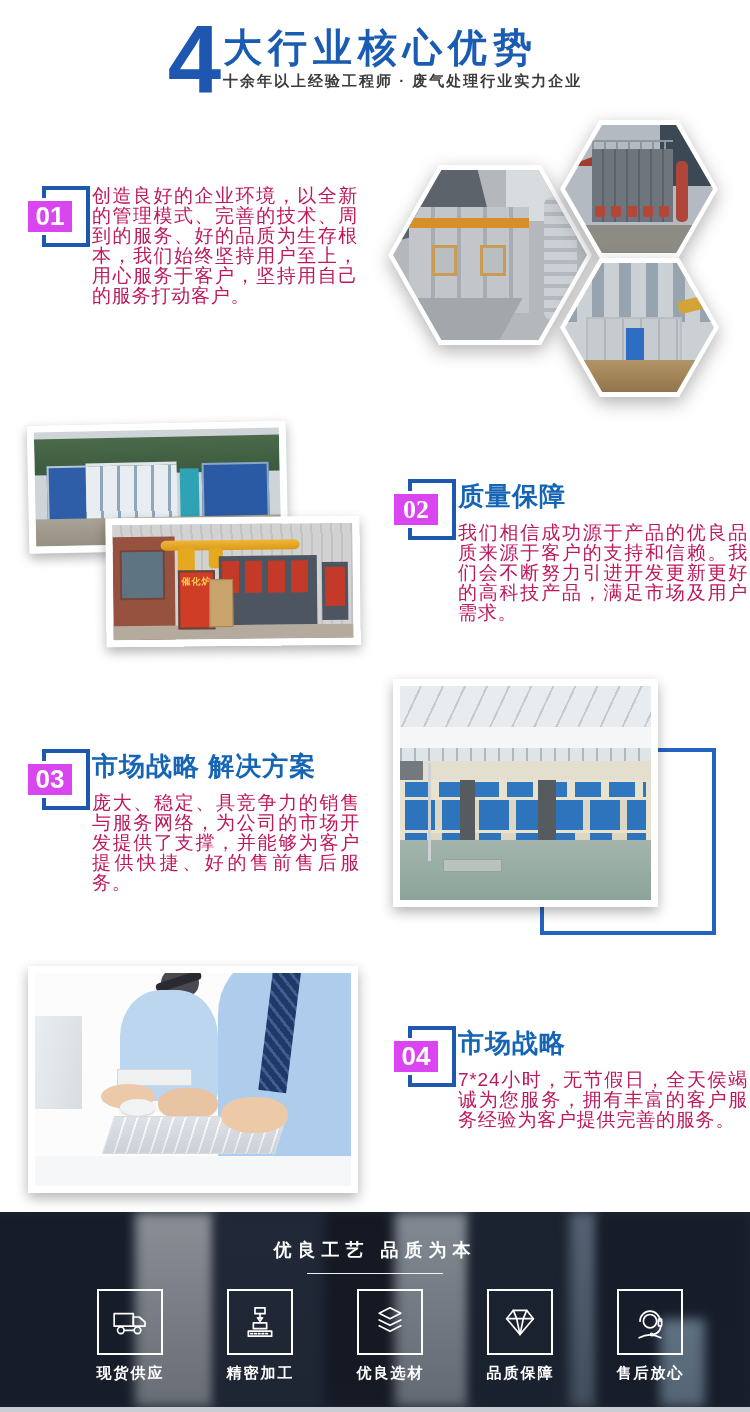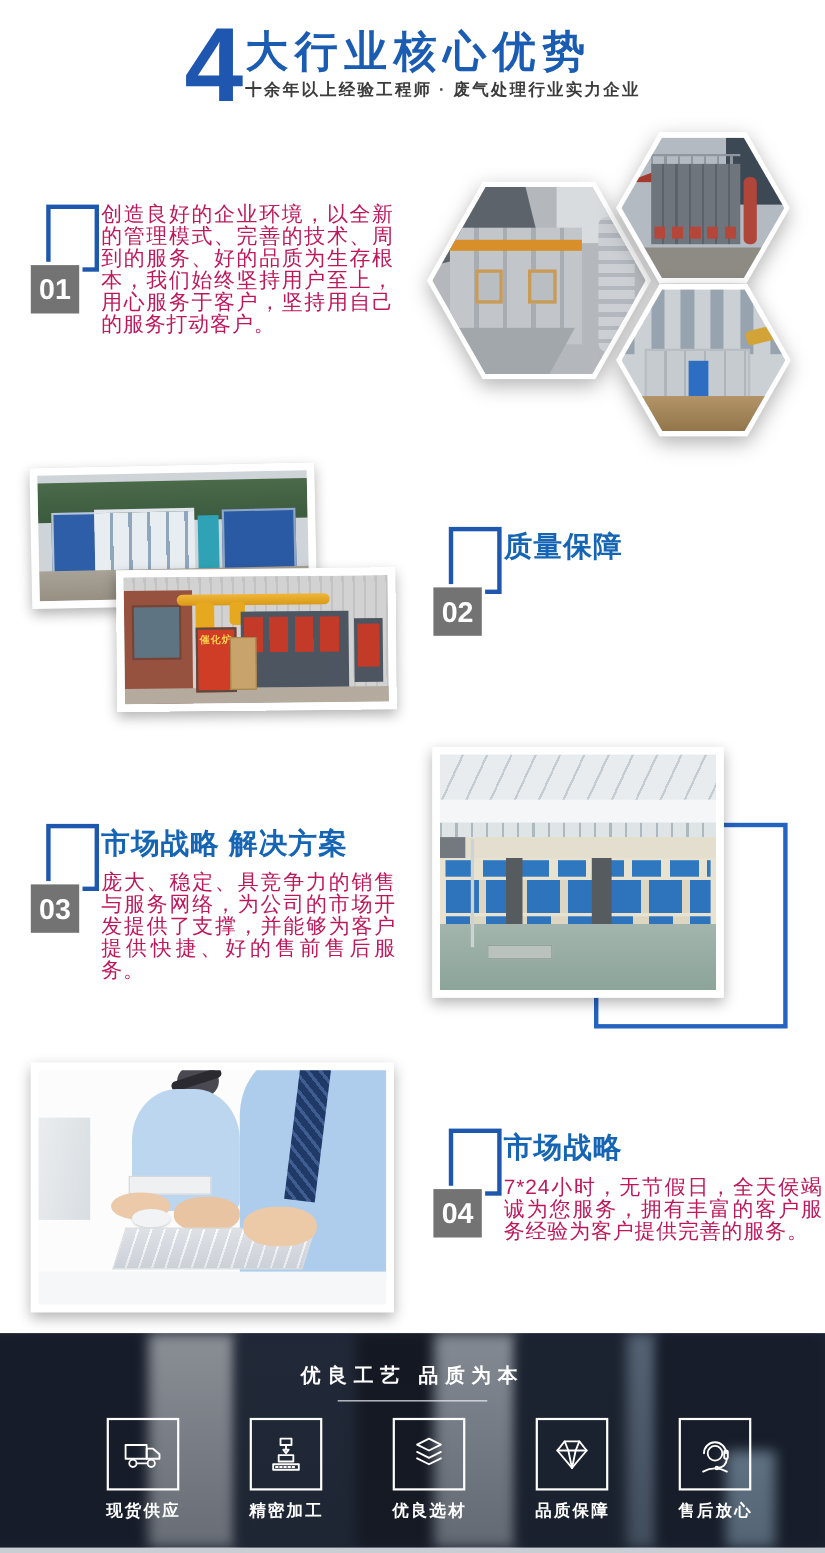--- a/index.html
+++ b/index.html
@@ -10,28 +10,28 @@
   .hero{position:absolute;top:20px;left:0;width:100%;display:flex;justify-content:center;}
   .hero-inner{display:flex;align-items:flex-start;}
   .hero-num{font-size:96px;line-height:80px;font-weight:700;color:#1e56b0;letter-spacing:-3px;}
   .hero-right{margin-left:5px;padding-top:6px;}
   .hero-title{font-size:39px;font-weight:700;color:#1b5cb3;letter-spacing:6px;line-height:44px;}
   .hero-subtitle{font-size:15px;font-weight:700;color:#3c3c3c;letter-spacing:2px;margin-top:2px;}
 
   
   .adv{position:absolute;display:flex;}
   .adv1{left:28px;top:186px;width:330px;}
-  .adv2{left:394px;top:479px;width:354px;}
+  .adv2{left:394px;top:479px;width:354px;font-family:Liberation Serif, serif;}
   .adv3{left:28px;top:749px;width:332px;}
   .adv4{left:394px;top:1026px;width:354px;}
   .badge{position:relative;width:54px;height:66px;flex:none;}
   .badge-outline{position:absolute;left:14px;top:0;width:40px;height:53px;border:4px solid #1d58ae;}
-  .badge-num{position:absolute;left:0;top:15px;width:44px;height:44px;background:#737373;color:#fff;
+  .badge-num{position:absolute;left:0;top:15px;width:44px;height:31px;background:#d946ef;color:#fff;
              font-size:26px;font-weight:700;display:flex;align-items:center;justify-content:center;
-             box-shadow:0 0 0 3px #fff;margin-top:40px;}
+             box-shadow:0 0 0 3px #fff;}
   .adv-body{margin-left:10px;flex:1;}
   .adv-title{font-size:26px;font-weight:700;color:#1565b4;letter-spacing:1px;margin:0 0 9px;}
   .adv-desc{font-size:19px;line-height:20px;color:#be185d;text-align:justify;letter-spacing:.8px;margin:0;}
 
   
   .hex-wrap{position:absolute;filter:drop-shadow(0 6px 9px rgba(0,0,0,.30));}
   .hexL{left:388px;top:165px;width:204px;height:180px;}
   .hexTR{left:560px;top:120px;width:158px;height:138px;}
   .hexBR{left:560px;top:258px;width:159px;height:139px;}
   .hex{width:100%;height:100%;background:#fff;position:relative;
@@ -248,20 +248,21 @@
     <div class="lay pb-carton"></div>
   </div>
 
   <div class="adv adv2">
     <div class="badge">
       <div class="badge-outline"></div>
       <div class="badge-num">02</div>
     </div>
     <div class="adv-body">
       <h3 class="adv-title">质量保障</h3>
+      <p class="adv-desc">我们相信成功源于产品的优良品质来源于客户的支持和信赖。我们会不断努力引进开发更新更好的高科技产品，满足市场及用户需求。</p>
     </div>
   </div>
 
   <div class="deco-rect"></div>
   <div class="photo photoC">
     <div class="lay pc-ceil"></div>
     <div class="lay pc-beam"></div>
     <div class="lay pc-truss"></div>
     <div class="lay pc-wall"></div>
     <div class="lay pc-leftwall"></div>

